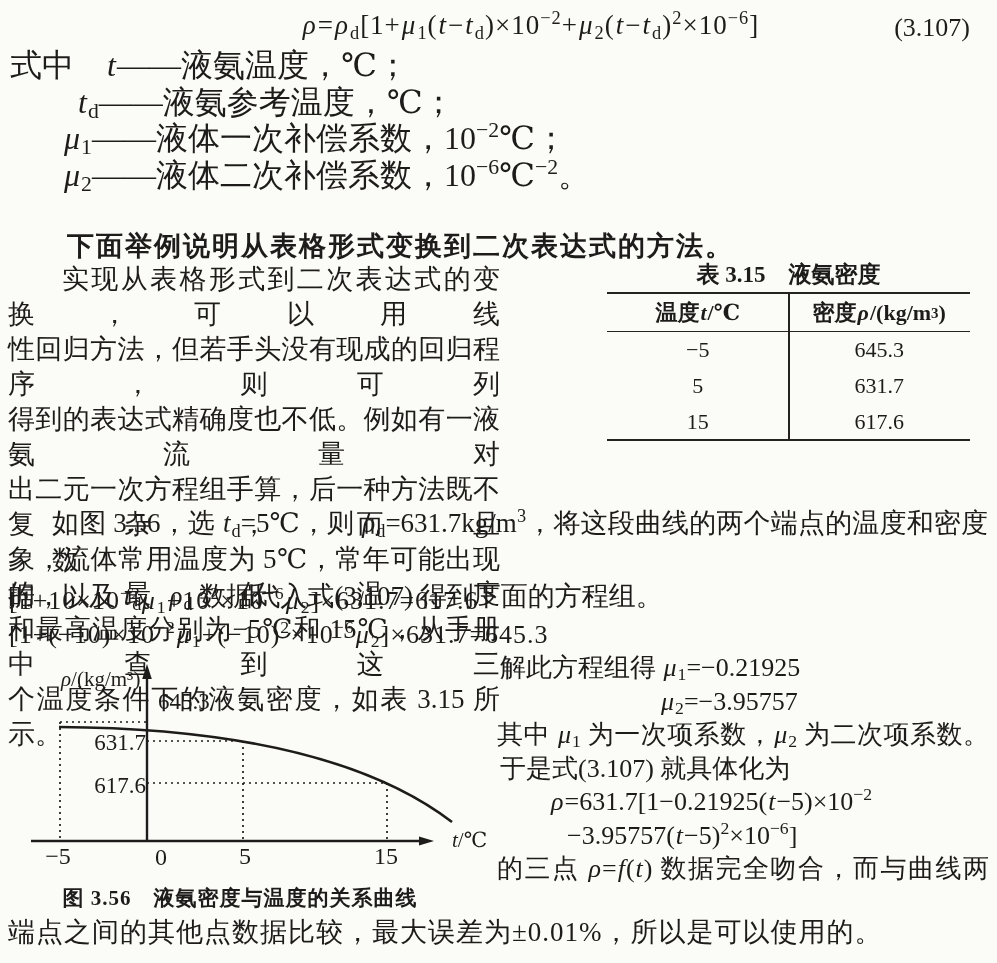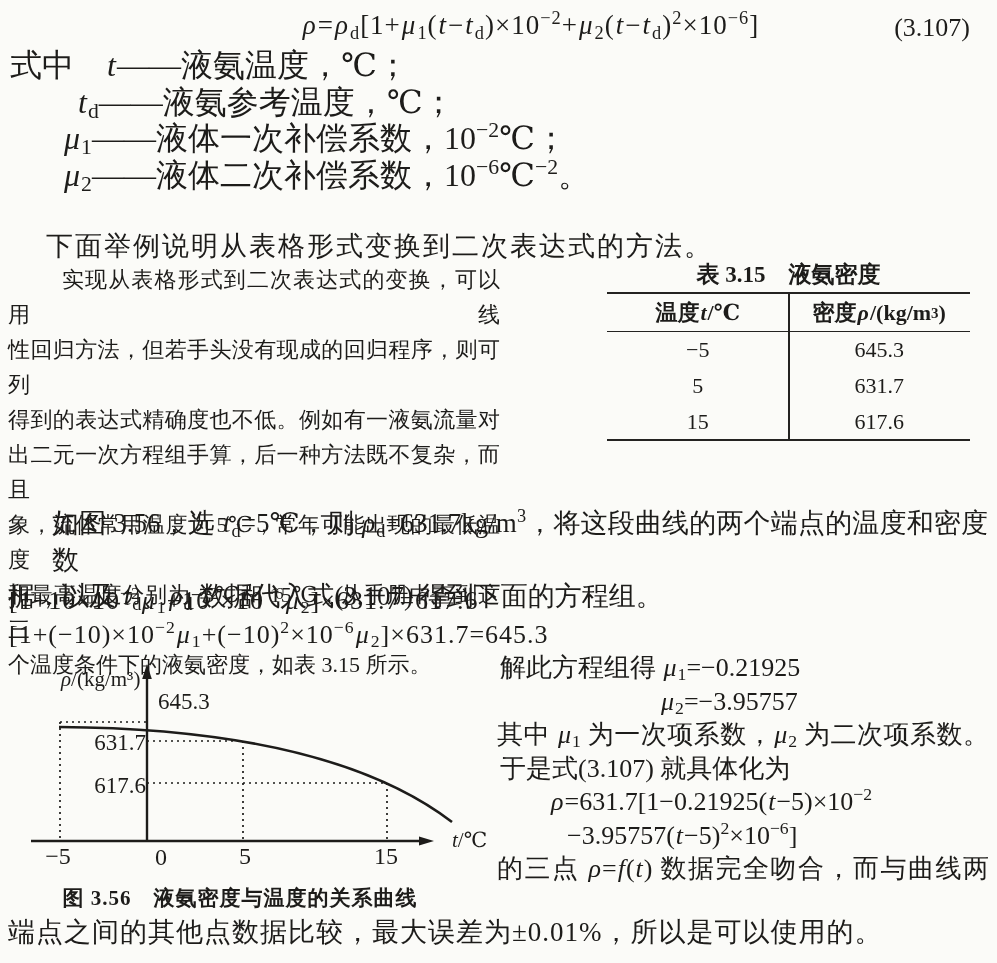--- a/index.html
+++ b/index.html
@@ -10,23 +10,23 @@
   }
   .abs{position:absolute;}
   .sup{font-size:68%;vertical-align:0.55em;line-height:0;}
   .sub{font-size:68%;vertical-align:-0.25em;line-height:0;}
   .i{font-style:italic;padding:0 1px;}
   
   .eqmain{left:0;top:10px;width:997px;text-align:center;font-size:27px;letter-spacing:1px;margin-left:32px;}
   .eqno{right:27px;top:13px;font-size:26px;}
   
   .defs{left:10px;top:47px;width:760px;font-size:32px;line-height:36.5px;}
-  .introline{left:46px;top:228px;font-size:27px;letter-spacing:2px;}
+  .introline{left:67px;top:228px;font-size:27px;letter-spacing:2px;font-weight:bold;}
   
-  .para1{left:8px;top:262px;width:492px;font-size:22px;line-height:35px;}
+  .para1{left:8px;top:262px;width:492px;font-size:27px;line-height:35px;}
   .pl{text-align:justify;}
   .pl.just{text-align-last:justify;}
   .pl.first{text-indent:54px;}
   
   .ttitle{left:607px;top:259px;width:363px;text-align:center;font-weight:bold;font-size:23px;}
   .tbl{left:607px;top:292px;width:363px;height:145px;border-top:2.5px solid #242321;border-bottom:2.5px solid #242321;font-size:22px;}
   .tbl .vdiv{position:absolute;left:181px;top:0;width:1.5px;height:100%;background:#242321;}
   .trow{display:flex;width:100%;}
   .trow.head{height:37px;border-bottom:1.5px solid #242321;font-weight:bold;}
   .trow.data{height:36px;}

